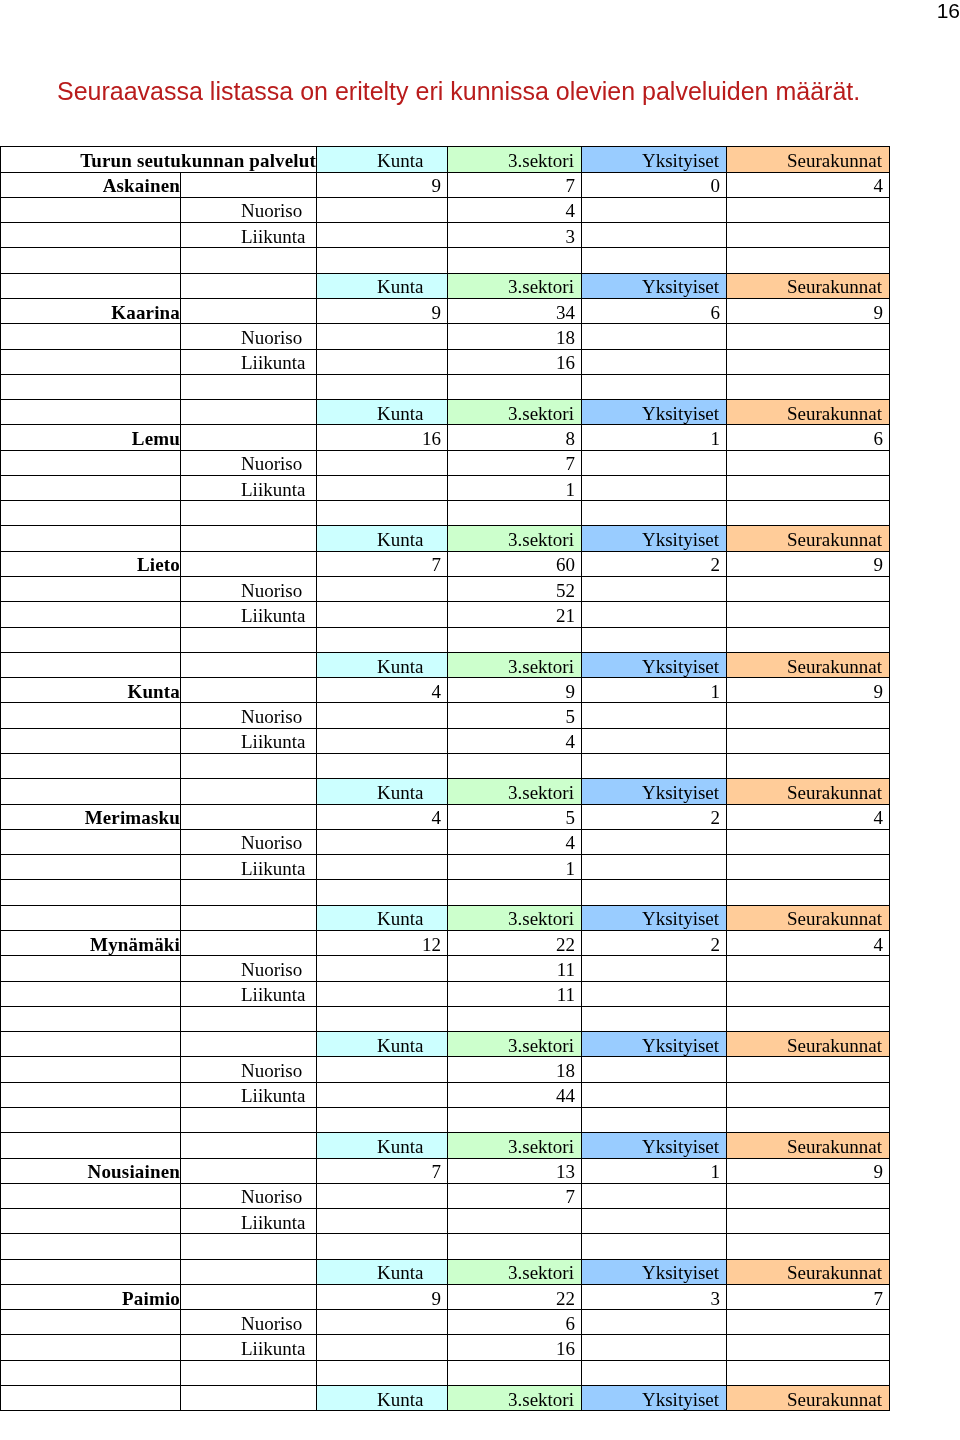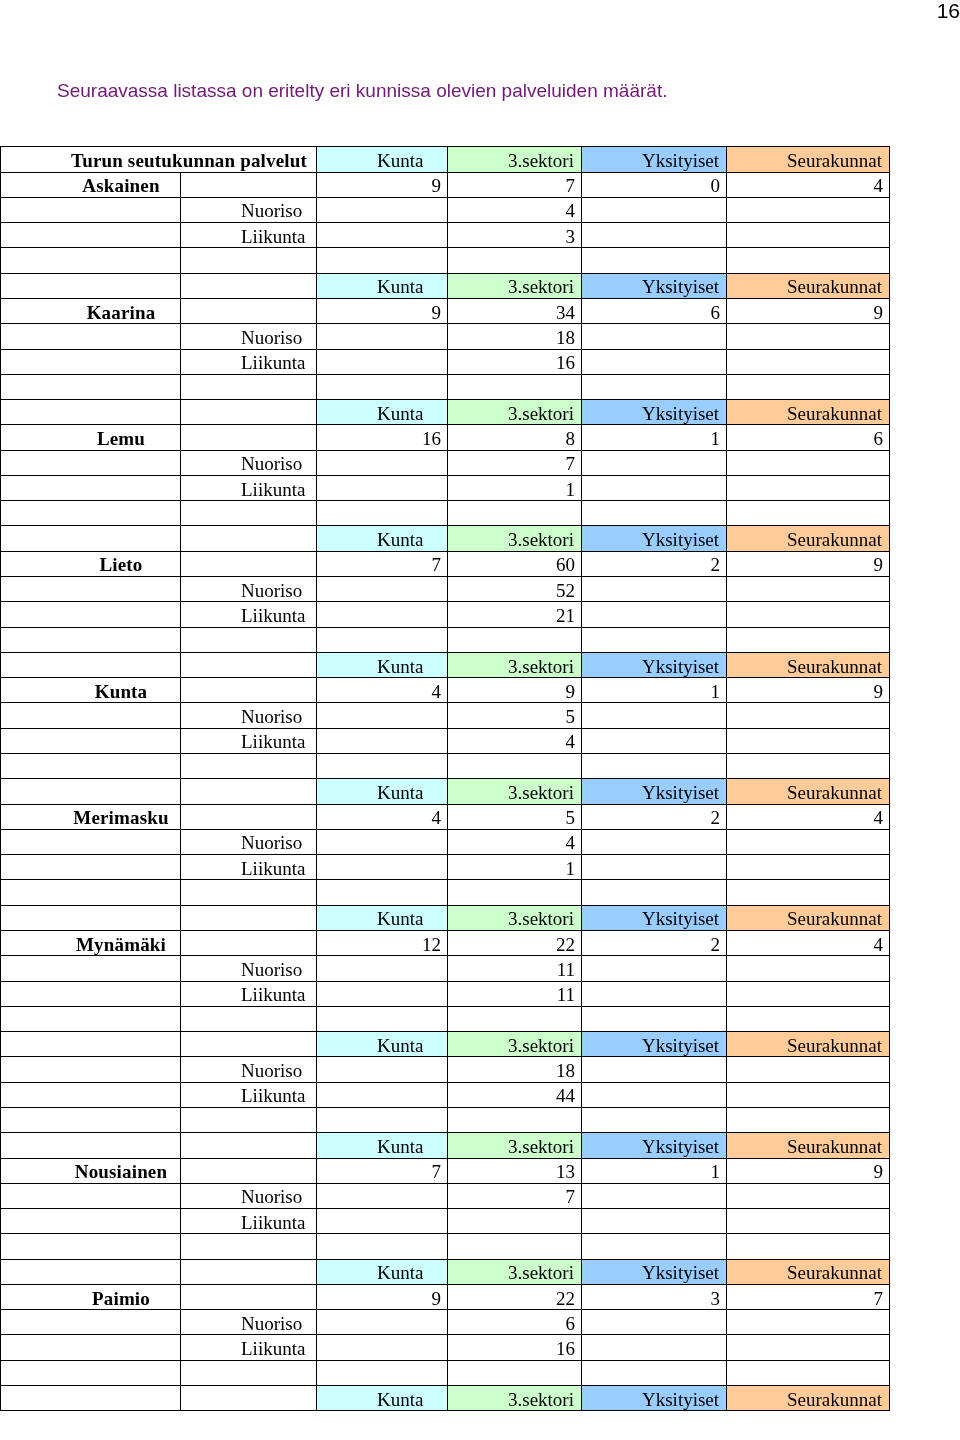--- a/index.html
+++ b/index.html
@@ -29,23 +29,23 @@
     font-family: "Liberation Sans", sans-serif;
     font-size: 21px;
     line-height: 15px;
     color: #000000;
   }
   .intro {
     position: absolute;
     left: 57px;
     top: 75px;
     font-family: "Liberation Sans", sans-serif;
-    font-size: 19px;
+    font-size: 25px;
     line-height: 32.4px;
-    color: #701a75;
+    color: #b91c1c;
     white-space: nowrap;
   }
   table.grid {
     position: absolute;
     left: 0px;
     top: 146.25px;
     border-collapse: collapse;
     table-layout: fixed;
     font-size: 19px;
     color: #000000;
@@ -64,21 +64,21 @@
   .c-name { width: 180px; }
   .c-sub  { width: 136px; }
   .c-1    { width: 131px; }
   .c-2    { width: 134px; }
   .c-3    { width: 145px; }
   .c-4    { width: 163px; }
 
   table.grid td.title-cell,
   table.grid td.name-cell {
     font-weight: bold;
-    text-align: center;
+    text-align: right;
     padding-left: 61px;
     letter-spacing: 0.16px;
   }
   table.grid td.sub-cell,
   table.grid td.hd {
     text-align: left;
     padding-left: 60px;
   }
   table.grid td.num {
     text-align: right;

